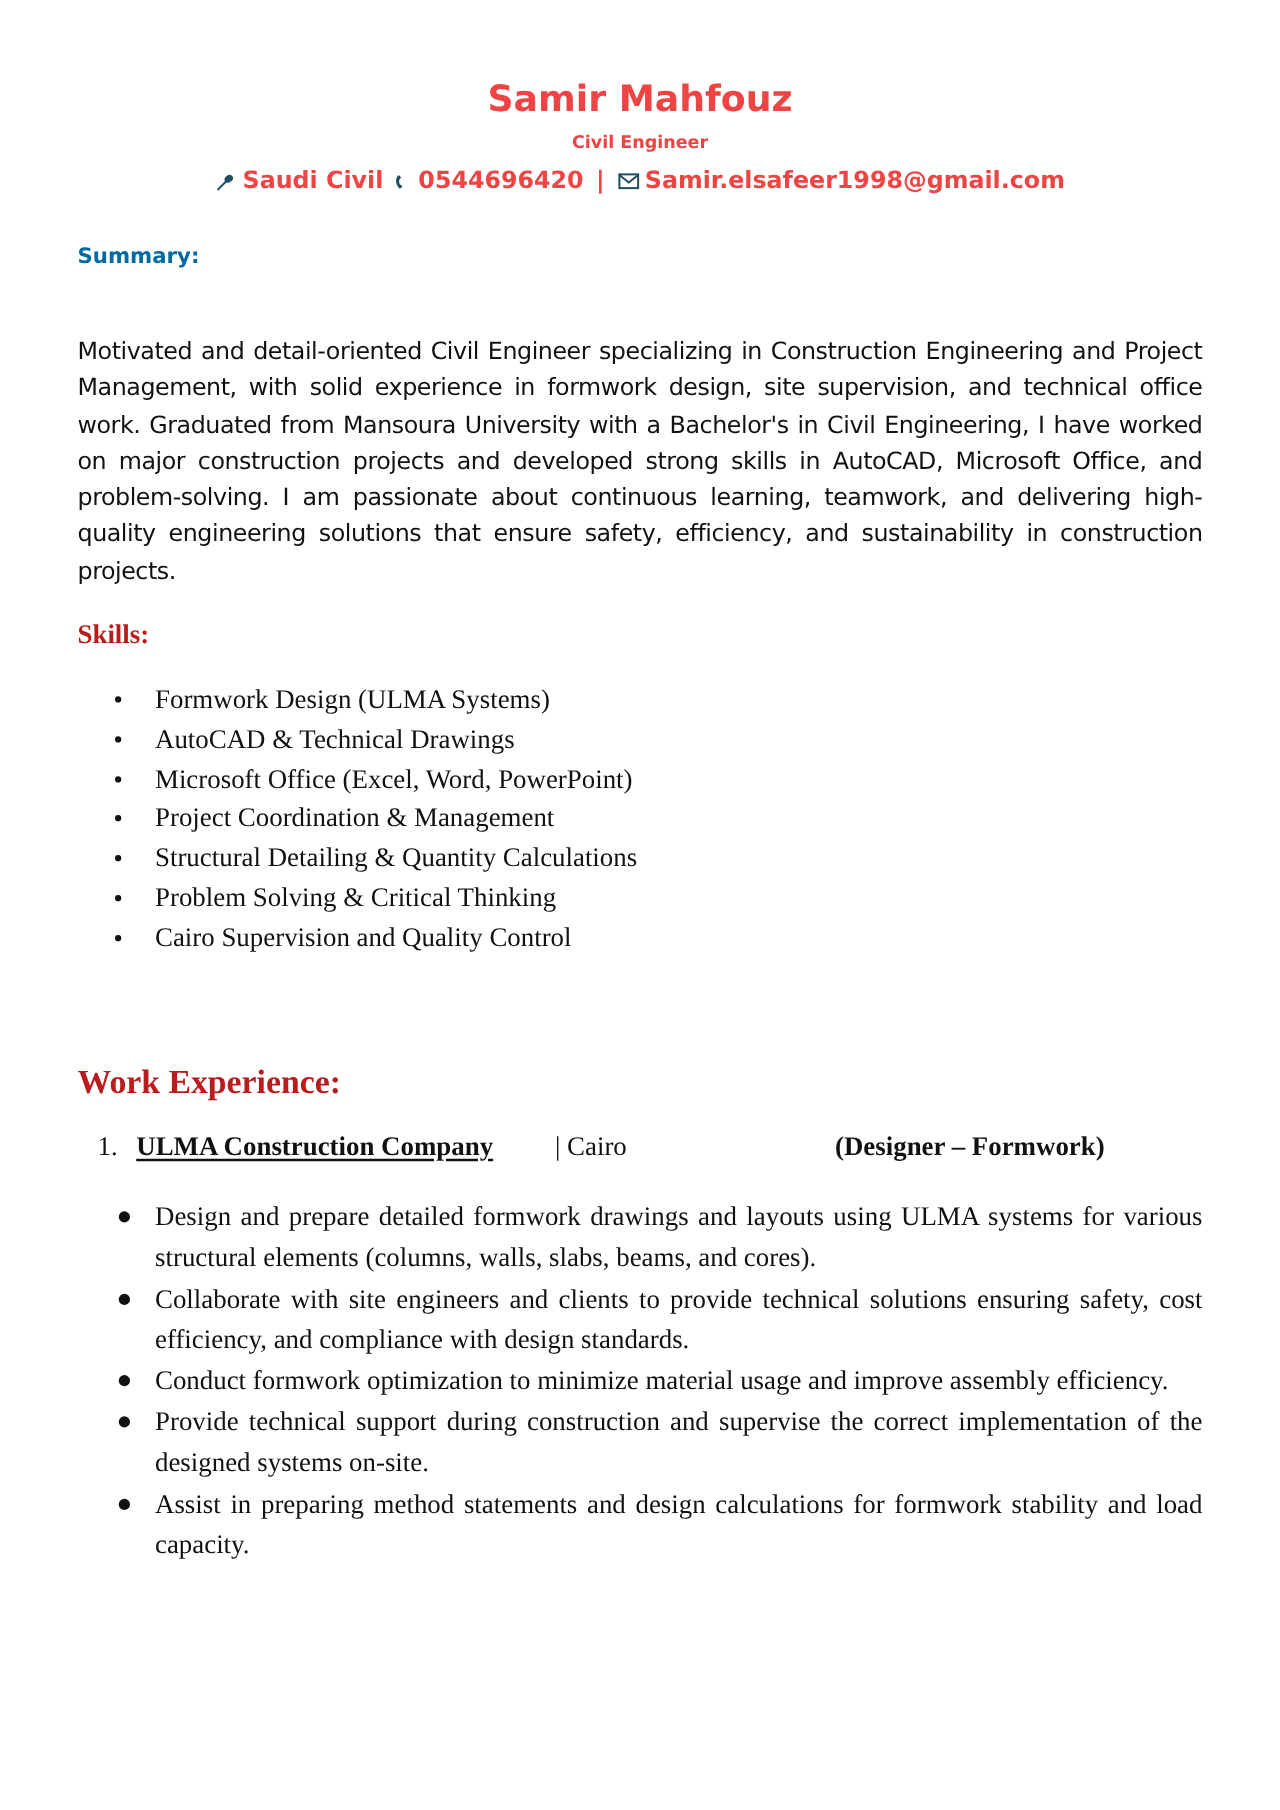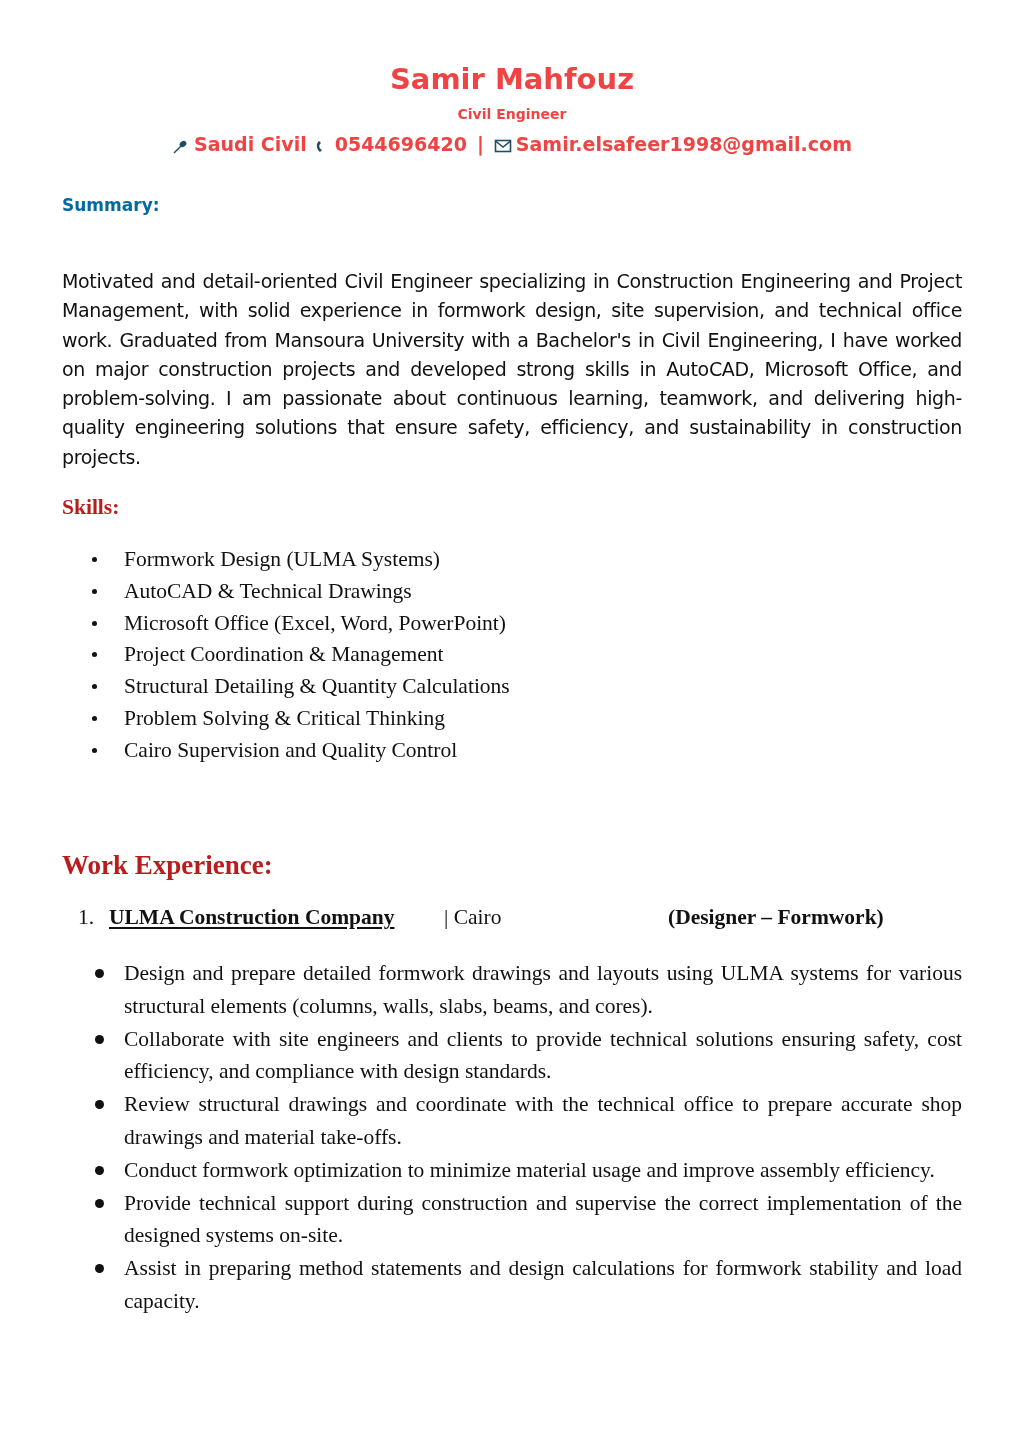--- a/index.html
+++ b/index.html
@@ -222,19 +222,18 @@
   <div class="job-line">
     <span class="num">1.</span>
     <span class="company">ULMA Construction Company </span>
     <span class="pipe-loc">| Cairo</span>
     <span class="role">(Designer – Formwork)</span>
   </div>
 
   <ul class="duties">
     <li><span class="bullet"></span><span>Design and prepare detailed formwork drawings and layouts using ULMA systems for various structural elements (columns, walls, slabs, beams, and cores).</span></li>
     <li><span class="bullet"></span><span>Collaborate with site engineers and clients to provide technical solutions ensuring safety, cost efficiency, and compliance with design standards.</span></li>
-    <li><span class="bullet"></span><span>Review structural drawings and coordinate with the technical office to prepare accurate shop drawings and material take-offs.</span></li>
     <li><span class="bullet"></span><span>Conduct formwork optimization to minimize material usage and improve assembly efficiency.</span></li>
     <li><span class="bullet"></span><span>Provide technical support during construction and supervise the correct implementation of the designed systems on-site.</span></li>
     <li><span class="bullet"></span><span>Assist in preparing method statements and design calculations for formwork stability and load capacity.</span></li>
   </ul>
 
 </div>
 
 </body></html>

